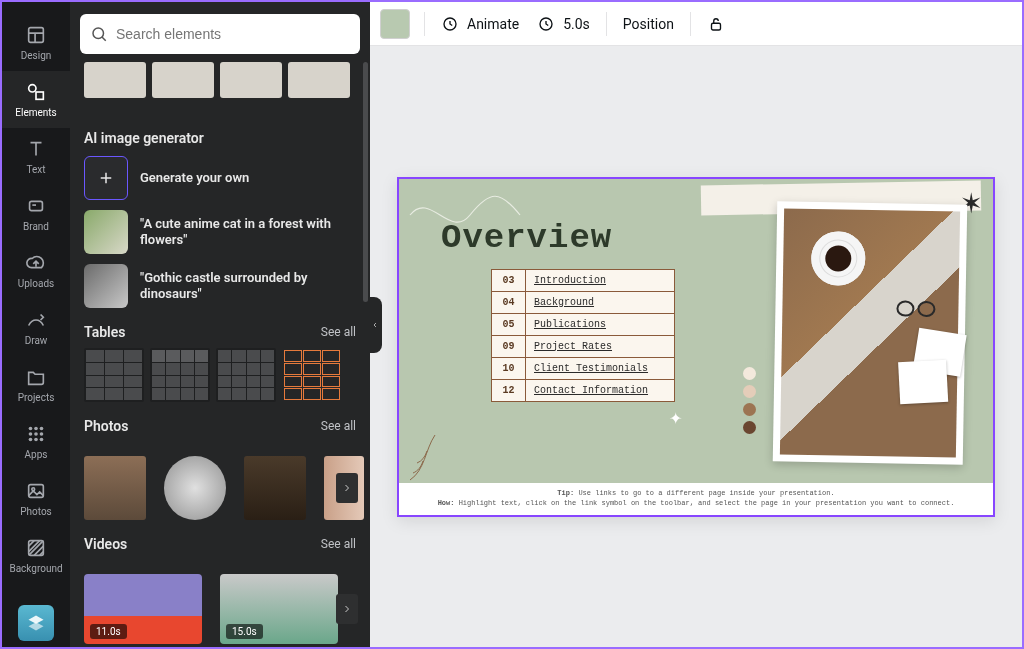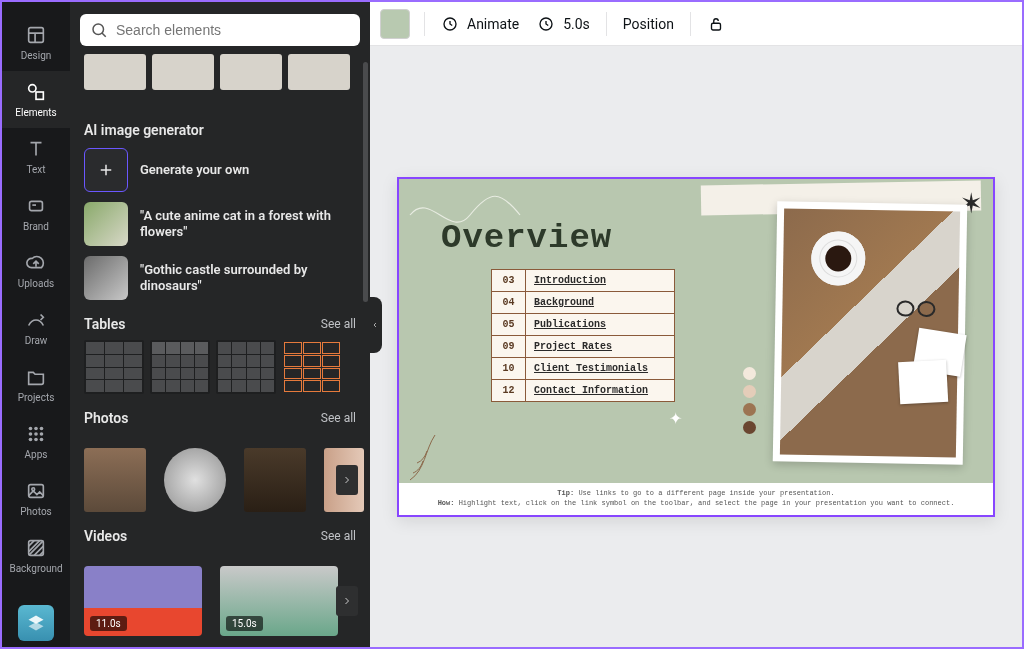--- a/index.html
+++ b/index.html
@@ -11,21 +11,21 @@
   .rail-item { width: 68px; display: flex; flex-direction: column; align-items: center; justify-content: center; padding: 10px 0; color: #a4a7ad; cursor: pointer; font-size: 10px; gap: 4px; }
   .rail-item.active { background: #252627; color: #fff; }
   .rail-item svg { width: 22px; height: 22px; }
   .rail-bottom { margin-top: auto; margin-bottom: 6px; width: 36px; height: 36px; border-radius: 6px; background: linear-gradient(#5ab8d1,#3890b0); display:flex;align-items:center;justify-content:center;}
   .rail-bottom svg{width:20px;height:20px;}
 
   
   .panel { width: 300px; background: #252627; color: #e8e8e8; display: flex; flex-direction: column; position: relative; }
   .panel-inner { padding: 12px 14px 0 14px; overflow-y: auto; flex: 1; }
   .search-wrap { padding: 12px 10px 8px 10px; }
-  .search { background: #fff; border-radius: 6px; height: 32px; display: flex; align-items: center; padding: 0 10px; gap: 8px; }
+  .search { background: #fff; border-radius: 6px; height: 40px; display: flex; align-items: center; padding: 0 10px; gap: 8px; }
   .search input { border: none; outline: none; font-size: 14px; flex: 1; color: #333; }
   .row-thumbs { display: flex; gap: 6px; padding: 0 14px 8px 14px; }
   .thumb-strip { width: 62px; height: 36px; background: #d7d3cb; border-radius: 3px; }
   .section-title { font-size: 14px; font-weight: 600; margin: 12px 0 10px 0; }
   .ai-item { display: flex; align-items: center; gap: 12px; margin-bottom: 10px; cursor: pointer; }
   .ai-thumb { width: 44px; height: 44px; border-radius: 6px; background: #3a3b3d; display: flex; align-items: center; justify-content: center; flex-shrink:0;}
   .ai-thumb.gen { border: 1px solid #6b57ff; background: #2a2b2d; }
   .ai-thumb svg { width: 18px; height: 18px; }
   .ai-thumb.img1 { background: linear-gradient(135deg,#89a96a,#d8d8c8); }
   .ai-thumb.img2 { background: linear-gradient(135deg,#6b6b6b,#c8c8c8); }
@@ -66,21 +66,21 @@
 
   .canvas-wrap { flex:1; display:flex; align-items:center; justify-content:center; }
   .slide { width: 598px; height: 340px; background: #fff; position: relative; border: 2px solid #8846ff; box-shadow:0 4px 16px rgba(0,0,0,.1);}
   .slide-bg { position:absolute; inset:0; background:#b8c7af; }
   .torn { position:absolute; top:4px; right:12px; width:280px; height:30px; background:#f4f0e8; transform:rotate(-1deg);}
   .slide-title { position:absolute; left:42px; top:40px; font-family: "Courier New", monospace; font-size: 34px; font-weight: bold; color:#2d3a2a; letter-spacing:1px;}
   .toc { position:absolute; left:58px; top:90px; border:1px solid #8a5a3a; background:#fbf6ee;margin-left:34px;}
   .toc-row { display:flex; border-bottom:1px solid #8a5a3a; }
   .toc-row:last-child{border-bottom:none;}
   .toc-num { width:34px; padding:5px 0; text-align:center; font-family:"Courier New",monospace; font-size:10px; font-weight:bold; color:#5a3a22; border-right:1px solid #8a5a3a;}
-  .toc-txt { width:148px; padding:5px 8px; font-family:"Courier New",monospace; font-size:10px; text-decoration:underline; color:#2a2a2a; font-weight:bold;}
+  .toc-txt { width:148px; padding:5px 8px; font-family:"Courier New",monospace; font-size:10px; text-decoration:underline; color:#2a2a2a; font-weight:normal;}
   .palette{position:absolute;left:344px;top:188px;display:flex;flex-direction:column;gap:5px;}
   .pal{width:13px;height:13px;border-radius:50%;}
   .polaroid{position:absolute;right:28px;top:24px;width:190px;height:260px;background:#fff;padding:7px;box-shadow:0 3px 10px rgba(0,0,0,.2);transform:rotate(1deg);}
   .polaroid-img{width:100%;height:100%;background:linear-gradient(135deg,#8c6a4c 0%,#a07850 40%,#d8d4cc 40%,#d8d4cc 55%,#8c6a4c 55%);position:relative;}
   .coffee{position:absolute;top:22px;left:28px;width:54px;height:54px;border-radius:50%;background:#f5f5f5;box-shadow:inset 0 0 0 8px #f5f5f5, inset 0 0 0 9px #ddd;}
   .coffee::after{content:"";position:absolute;inset:14px;border-radius:50%;background:#2a1810;}
   .glasses{position:absolute;top:90px;right:18px;width:44px;height:16px;display:flex;gap:3px;}
   .glasses div{width:18px;height:16px;border-radius:50%;border:2.5px solid #2a2a2a;}
   .pcard{position:absolute;width:48px;height:42px;background:#fff;box-shadow:0 1px 3px rgba(0,0,0,.3);}
   .star{position:absolute;top:8px;right:10px;font-size:28px;color:#2a2a2a;}

